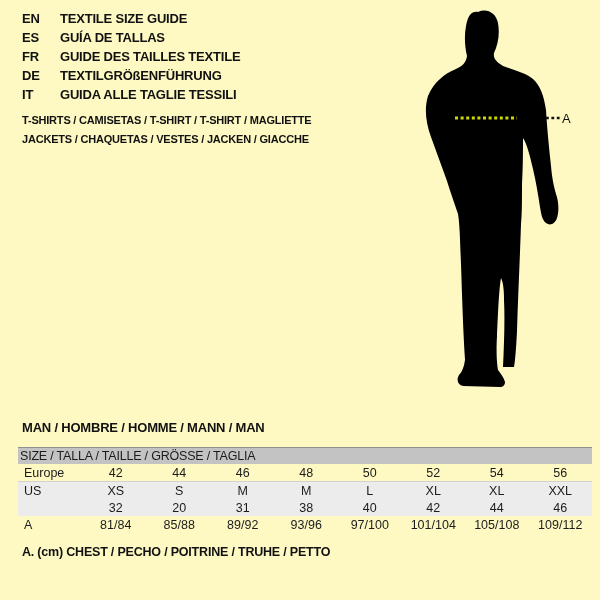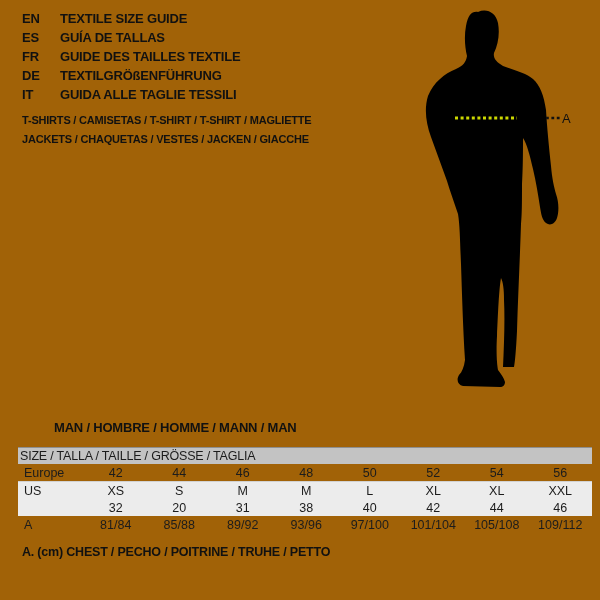--- a/index.html
+++ b/index.html
@@ -1,31 +1,31 @@
 <!DOCTYPE html>
 <html><head>
 <meta charset="utf-8">
 <style>
   html,body{margin:0;padding:0;background:#ffffff;}
   .page{
-    position:relative;width:600px;height:600px;background:#a16207;
+    position:relative;width:600px;height:600px;background:#fef9c3;
     font-family:"Liberation Sans",sans-serif;color:#111;overflow:hidden;
   }
   
   .langs{position:absolute;left:22px;top:9px;}
   .lang-row{display:flex;line-height:19px;font-size:13px;font-weight:bold;letter-spacing:-0.2px;}
   .lang-code{width:38px;}
   
   .cats{position:absolute;left:22px;top:111px;font-size:11px;font-weight:bold;line-height:19px;letter-spacing:-0.2px;}
   
   .figure{position:absolute;left:410px;top:5px;width:175px;height:390px;}
   .figure svg{display:block;}
   .measure-label{font-family:"Liberation Sans",sans-serif;font-size:13px;}
   
-  .section-title{position:absolute;left:22px;top:420px;font-size:13px;font-weight:bold;letter-spacing:-0.2px;margin-left:32px;}
+  .section-title{position:absolute;left:22px;top:420px;font-size:13px;font-weight:bold;letter-spacing:-0.2px;}
   
   .tbl{position:absolute;left:18px;top:447px;width:574px;font-size:12.5px;color:#1c1c1c;}
   .tbl-header{
     background:#c3c3c3;border-top:1px solid #8f8f8f;
     height:16px;line-height:16px;padding-left:2px;letter-spacing:-0.2px;
   }
   .row{display:grid;grid-template-columns:66px repeat(8,1fr);align-items:center;height:17px;}
   .row.alt{background:#ececec;}
   .row.sep{border-bottom:1px solid #d2d2d2;}
   .row .lbl{padding-left:6px;}

